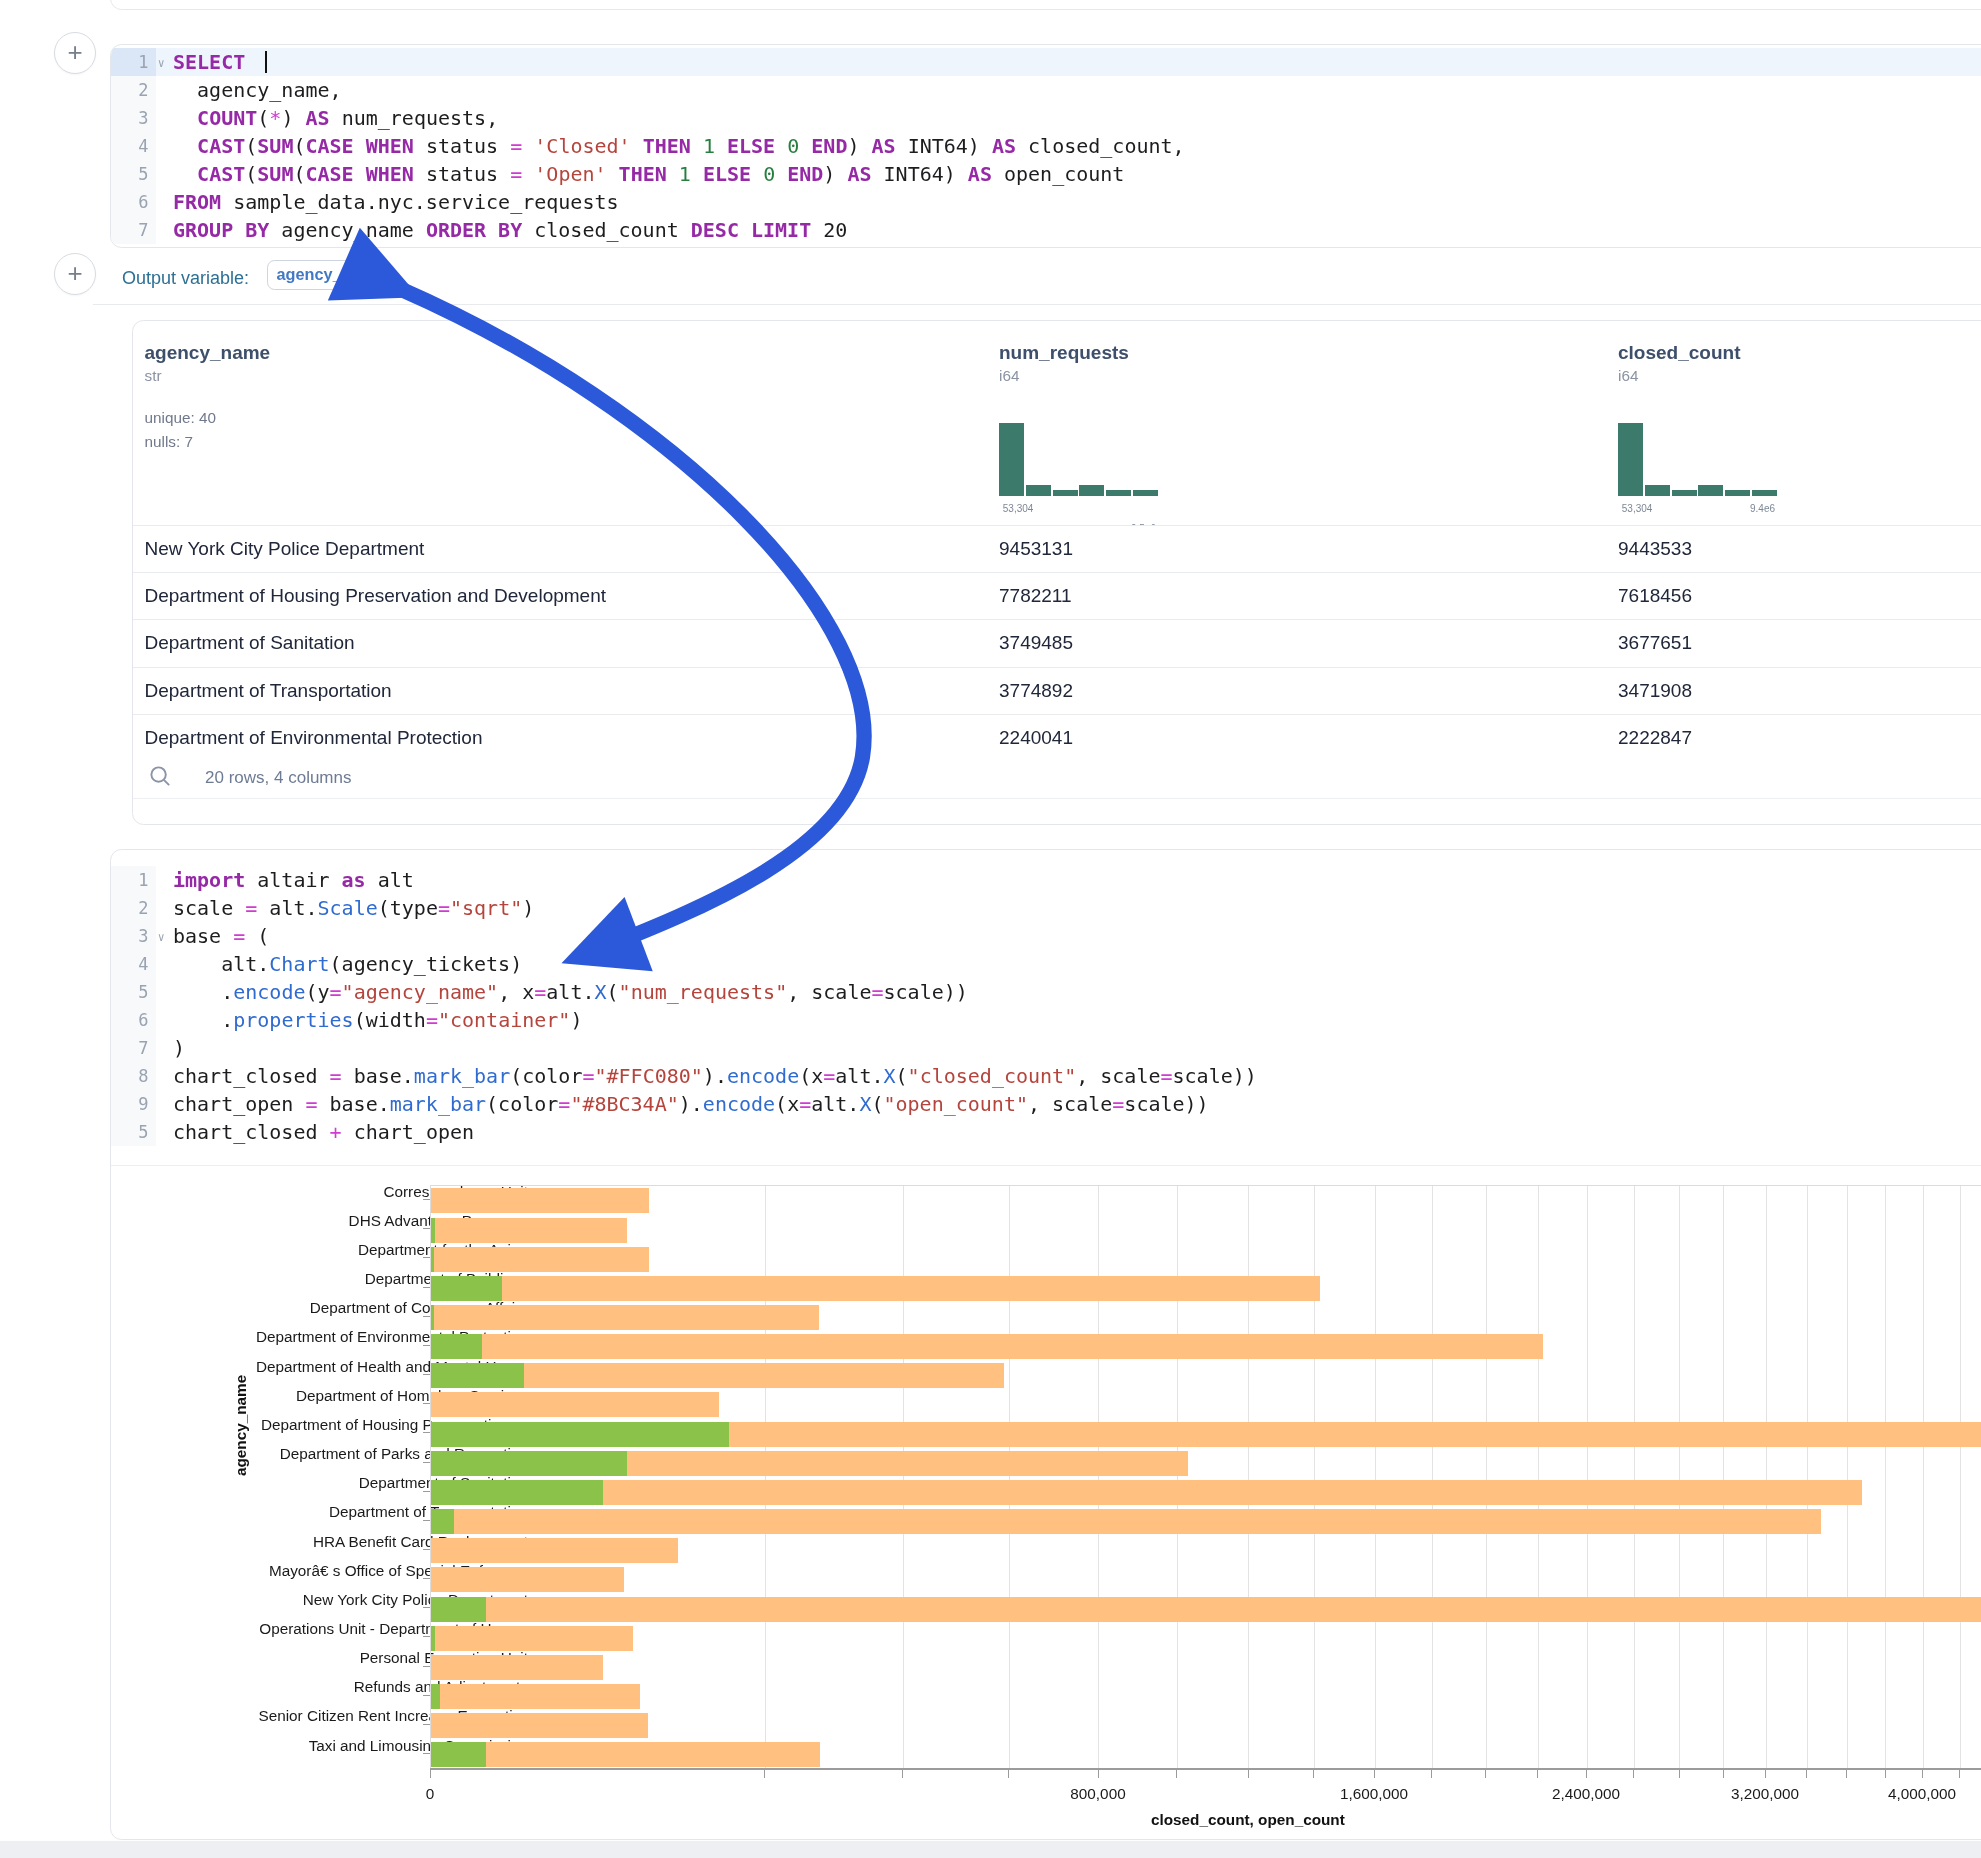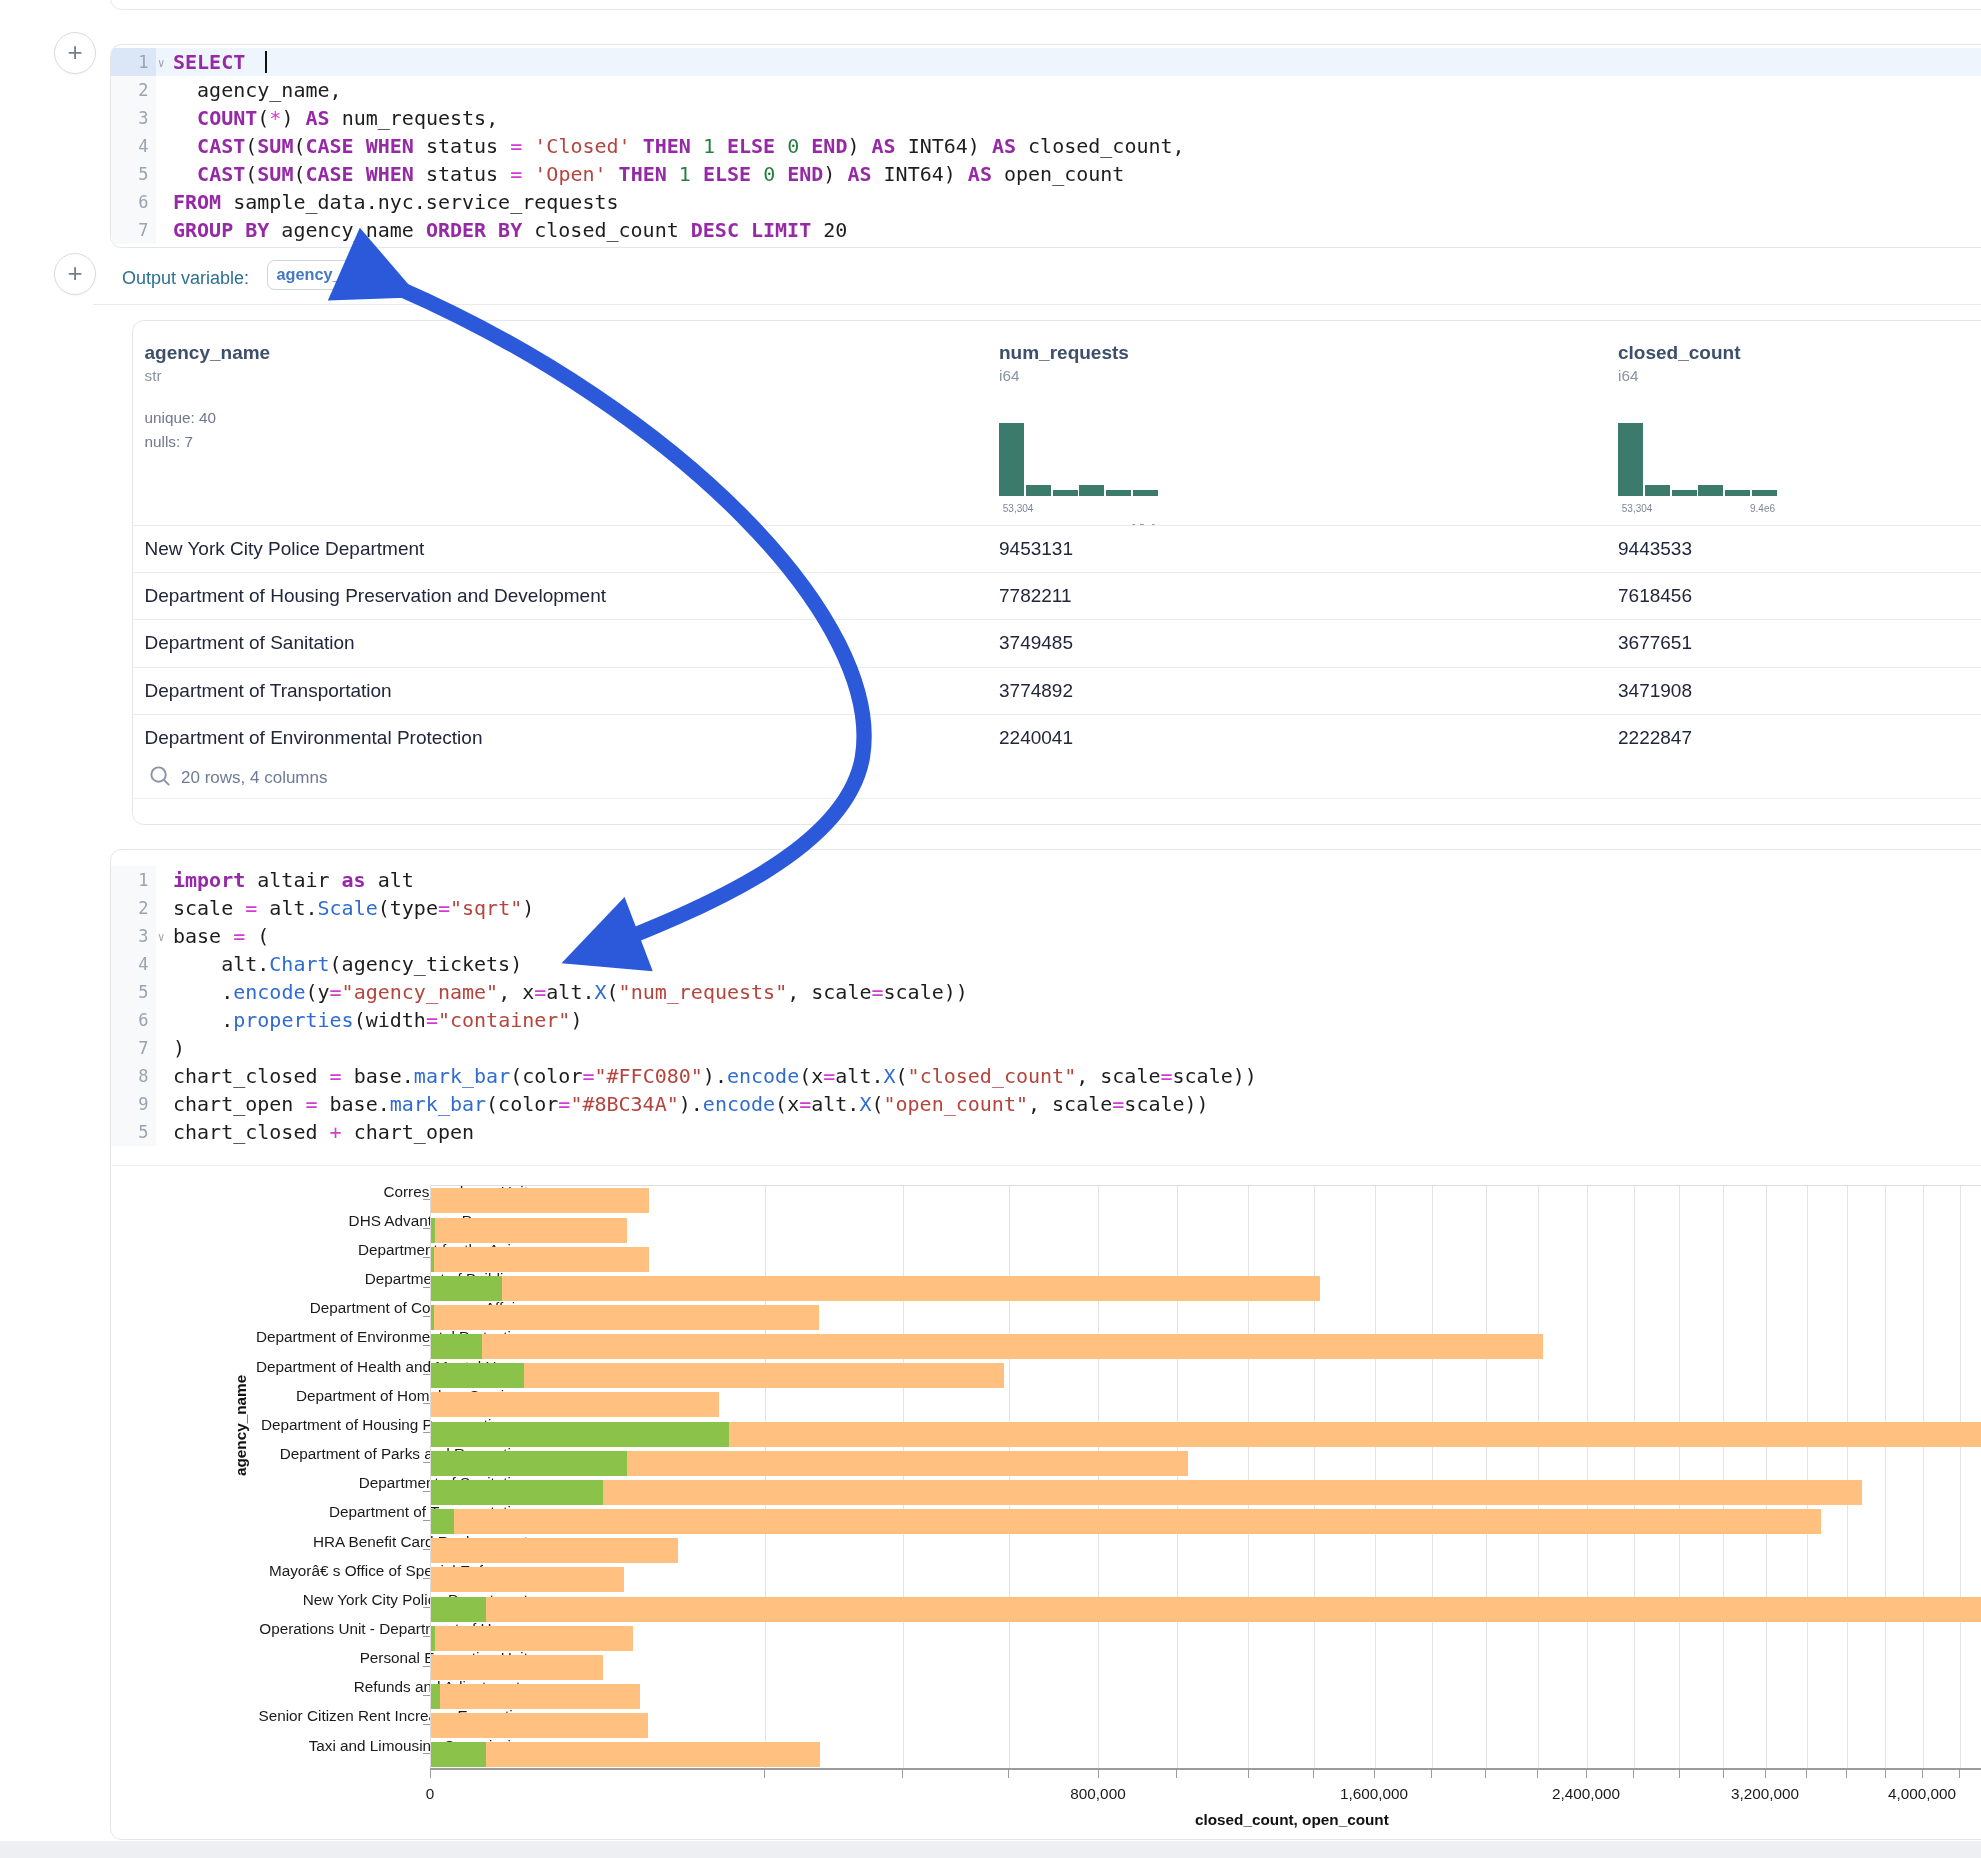--- a/index.html
+++ b/index.html
@@ -165,21 +165,21 @@
         <div class="c1">2240041</div>
         <div class="c2">2222847</div>
       </div>
     </div>
 
   <div class="tfooter" style="left:15.3px; top:443px;">
     <svg class="search-icon-svg" width="25" height="25" viewBox="0 0 26 26">
       <circle cx="11" cy="11" r="7.5" fill="none" stroke="#8b94a8" stroke-width="2"></circle>
       <line x1="16.5" y1="16.5" x2="22" y2="22" stroke="#8b94a8" stroke-width="2"></line>
     </svg>
-    <span style="margin-left:3px;">20 rows, 4 columns</span>
+    <span style="margin-left:27px;">20 rows, 4 columns</span>
   </div>
   <div style="position:absolute; left:0; top:477px; width:100%; height:1px; background:#edeff2;"></div>
 </div>
 
 <div class="card" style="left:110px; top:849px; width:1912px; height:991px; overflow:hidden;">
   <div class="editor" id="py-editor" style="top:16.3px;">
       <div class="cline"><div class="gut">1</div><div class="codetxt"><span class="tk-kw">import</span><span class="tk-pl"> altair </span><span class="tk-kw">as</span><span class="tk-pl"> alt</span></div></div>
       <div class="cline"><div class="gut">2</div><div class="codetxt"><span class="tk-pl">scale </span><span class="tk-op">=</span><span class="tk-pl"> alt.</span><span class="tk-fn">Scale</span><span class="tk-pl">(type</span><span class="tk-op">=</span><span class="tk-str">"sqrt"</span><span class="tk-pl">)</span></div></div>
       <div class="cline"><div class="gut">3<span class="chev">∨</span></div><div class="codetxt"><span class="tk-pl">base </span><span class="tk-op">=</span><span class="tk-pl"> (</span></div></div>
       <div class="cline"><div class="gut">4</div><div class="codetxt"><span class="tk-pl">    alt.</span><span class="tk-fn">Chart</span><span class="tk-pl">(agency_tickets)</span></div></div>
@@ -318,21 +318,21 @@
         <div class="xtick" style="left: 1811px; top: 920px;"></div>
         <div class="xtick" style="left: 1848px; top: 920px;"></div>
         <div class="xlab" style="left: 319px; top: 935px;">0</div>
         <div class="xlab" style="left: 987px; top: 935px;">800,000</div>
         <div class="xlab" style="left: 1263px; top: 935px;">1,600,000</div>
         <div class="xlab" style="left: 1475px; top: 935px;">2,400,000</div>
         <div class="xlab" style="left: 1654px; top: 935px;">3,200,000</div>
         <div class="xlab" style="left: 1811px; top: 935px;">4,000,000</div>
       </div>
     <div class="axis-title" style="position:absolute; left:121px; top:626px; transform:rotate(-90deg); transform-origin:left top;">agency_name</div>
-    <div class="axis-title" style="position:absolute; left:1084px; top:961px;">closed_count, open_count</div>
+    <div class="axis-title" style="position:absolute; left:1040px; top:961px;">closed_count, open_count</div>
   </div>
 </div>
 
 <div class="bottom-band"></div>
 
 <svg id="arrow-svg" width="1982" height="1858" viewBox="0 0 2073 1944">
   <defs>
     <marker id="ah" markerWidth="6" markerHeight="6" refX="4.2" refY="3" orient="auto">
       <path d="M0.2,0.4 L5.6,3 L0.2,5.6 Z" fill="#2b59d9"></path>
     </marker>

